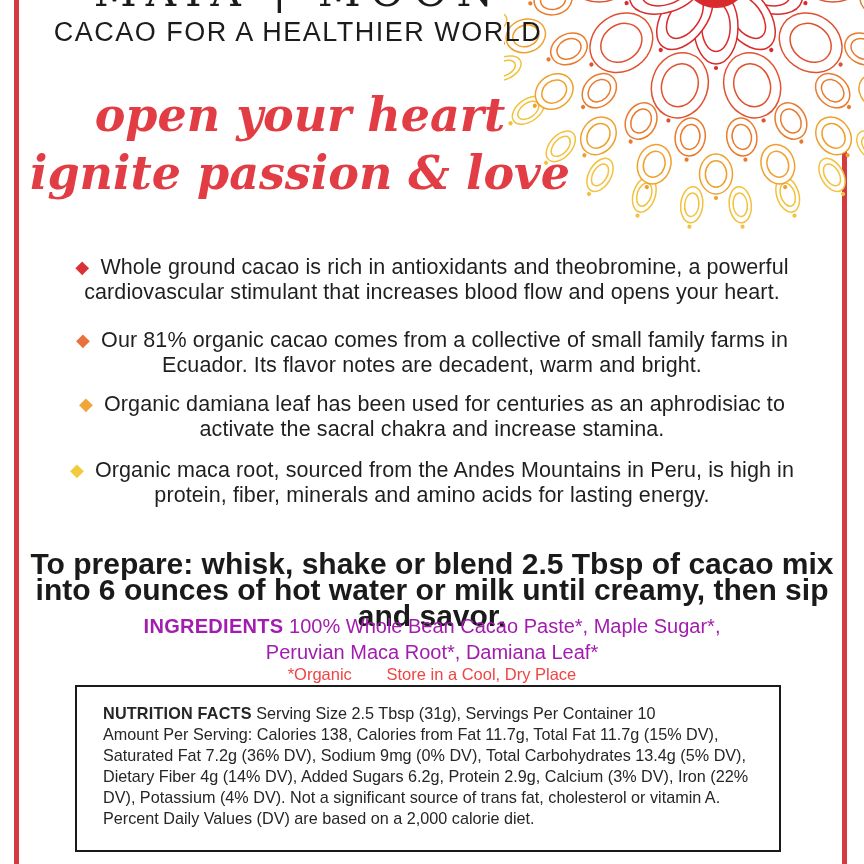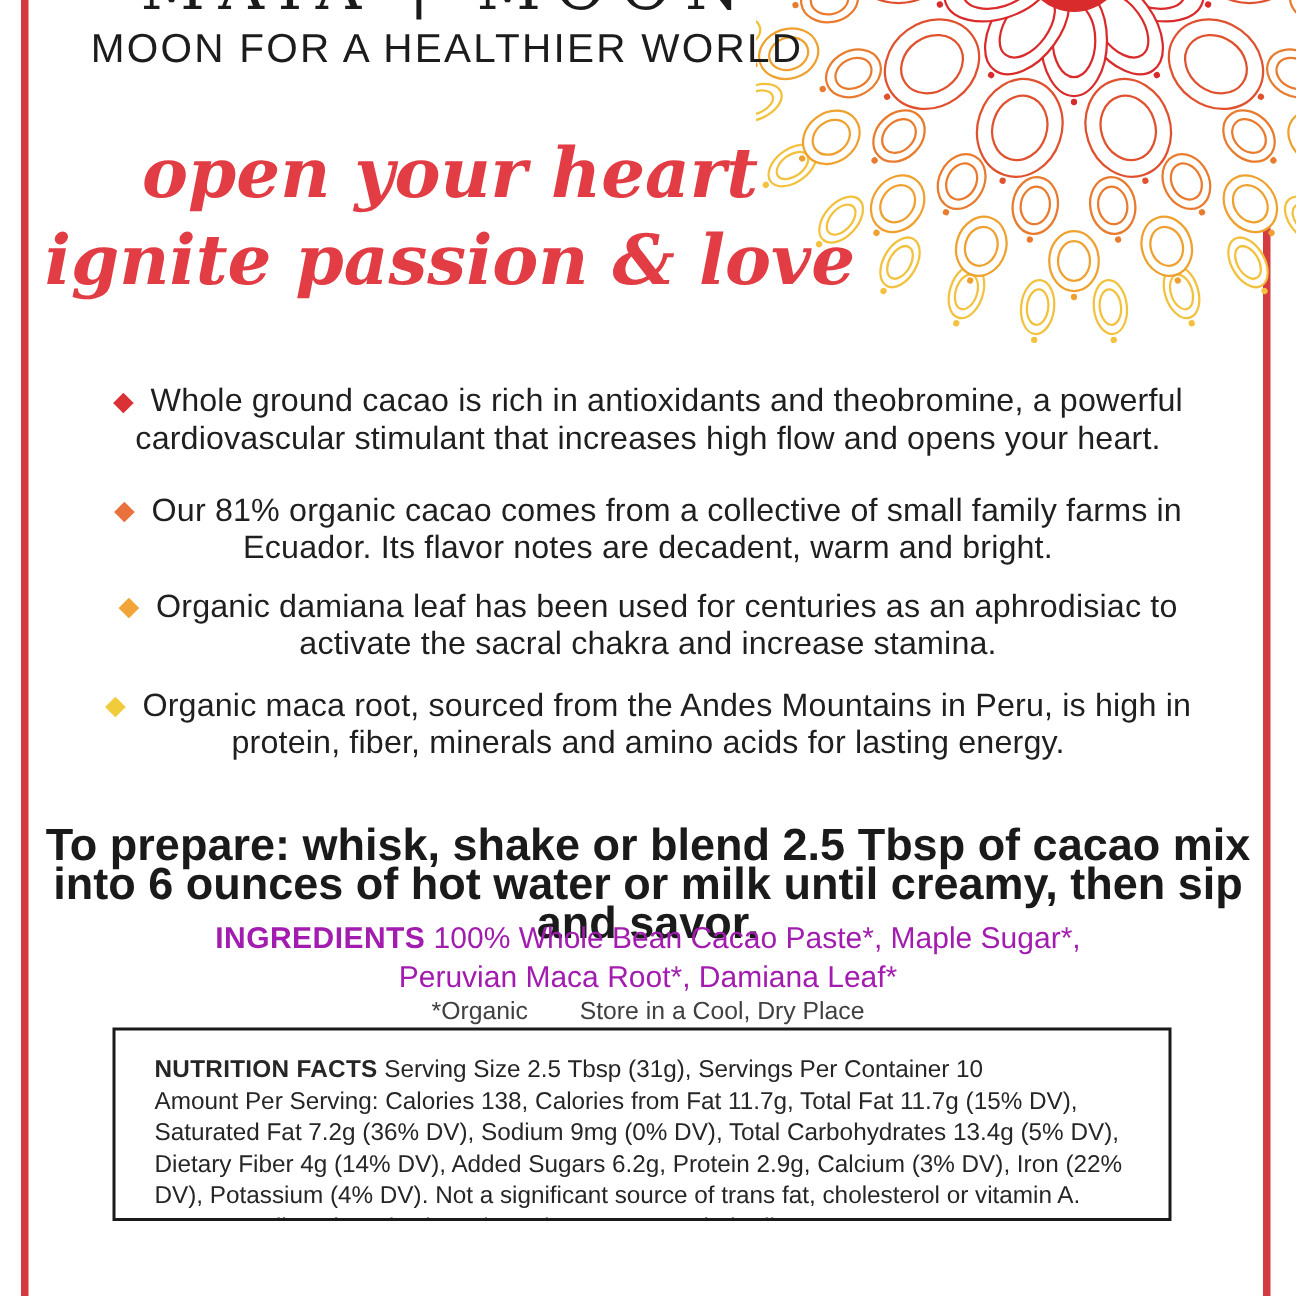--- a/index.html
+++ b/index.html
@@ -30,25 +30,25 @@
     font-size:46px;line-height:58px;color:var(--script-red,#e23c44);
   }
   
   .copy{position:absolute;left:40px;width:784px;text-align:center;}
   .bullet{font-size:21.5px;line-height:24.5px;letter-spacing:0.1px;color:#1f1f1f;}
   .diamond{display:inline-block;font-size:18px;margin-right:5px;transform:translateY(-1px);}
   .prepare{left:27px;width:810px;font-weight:bold;font-size:30px;line-height:26px;color:#1a1a1a;}
   .ingredients{font-size:20px;line-height:26px;color:#a21caf;}
   .ingredients .inner{max-width:600px;margin:0 auto;}
   .ing-label{font-weight:bold;letter-spacing:0.3px;}
-  .footnote{font-size:16.5px;color:#404040;}
+  .footnote{font-size:16.5px;color:#ef4444;}
   .footnote .store{margin-left:30px;}
   
   .nutrition{
-    position:absolute;left:75px;top:685px;width:706px;height:129px;box-sizing:border-box;
+    position:absolute;left:75px;top:685px;width:706px;height:167px;box-sizing:border-box;
     border:2px solid #1a1a1a;background:#fff;text-align:left;
     padding:16px 30px 0 26px;font-size:16.2px;line-height:21px;color:#262626;overflow:hidden;
   }
   .nutri-label{font-weight:bold;letter-spacing:0.2px;}
 </style>
 </head>
 <body>
 
 <div class="stage">
 
@@ -506,32 +506,32 @@
         <ellipse cx="212" cy="-79" rx="14.193548387096774" ry="24.42" fill="none" stroke="#d92b2b" stroke-width="1.5"></ellipse>
         <circle cx="212" cy="-120" r="2.1" fill="#d92b2b"></circle>
       </g>
       <circle cx="212" cy="-26" r="34" fill="#d92b2b"></circle>
     </svg>
 
   <header class="header">
     <div class="brand-clip">
       <span>MAIA | MOON</span>
     </div>
-    <div class="tagline">MOON FOR A HEALTHIER WORLD</div>
+    <div class="tagline">CACAO FOR A HEALTHIER WORLD</div>
     <div class="script">
       <div>open your heart</div>
       <div>ignite passion &amp; love</div>
     </div>
   </header>
 
   <main>
 
     <p class="copy bullet" style="top:233px">
       <span class="diamond" style="color: rgb(218, 49, 54);">◆</span>
-      <span>Whole ground cacao is rich in antioxidants and theobromine, a powerful cardiovascular stimulant that increases high flow and opens your heart.</span>
+      <span>Whole ground cacao is rich in antioxidants and theobromine, a powerful cardiovascular stimulant that increases blood flow and opens your heart.</span>
     </p>
 
     <p class="copy bullet" style="top:306px">
       <span class="diamond" style="color: rgb(232, 113, 60);">◆</span>
       <span>Our 81% organic cacao comes from a collective of small family farms in Ecuador. Its flavor notes are decadent, warm and bright.</span>
     </p>
 
     <p class="copy bullet" style="top:370px">
       <span class="diamond" style="color: rgb(242, 164, 56);">◆</span>
       <span>Organic damiana leaf has been used for centuries as an aphrodisiac to activate the sacral chakra and increase stamina.</span>

